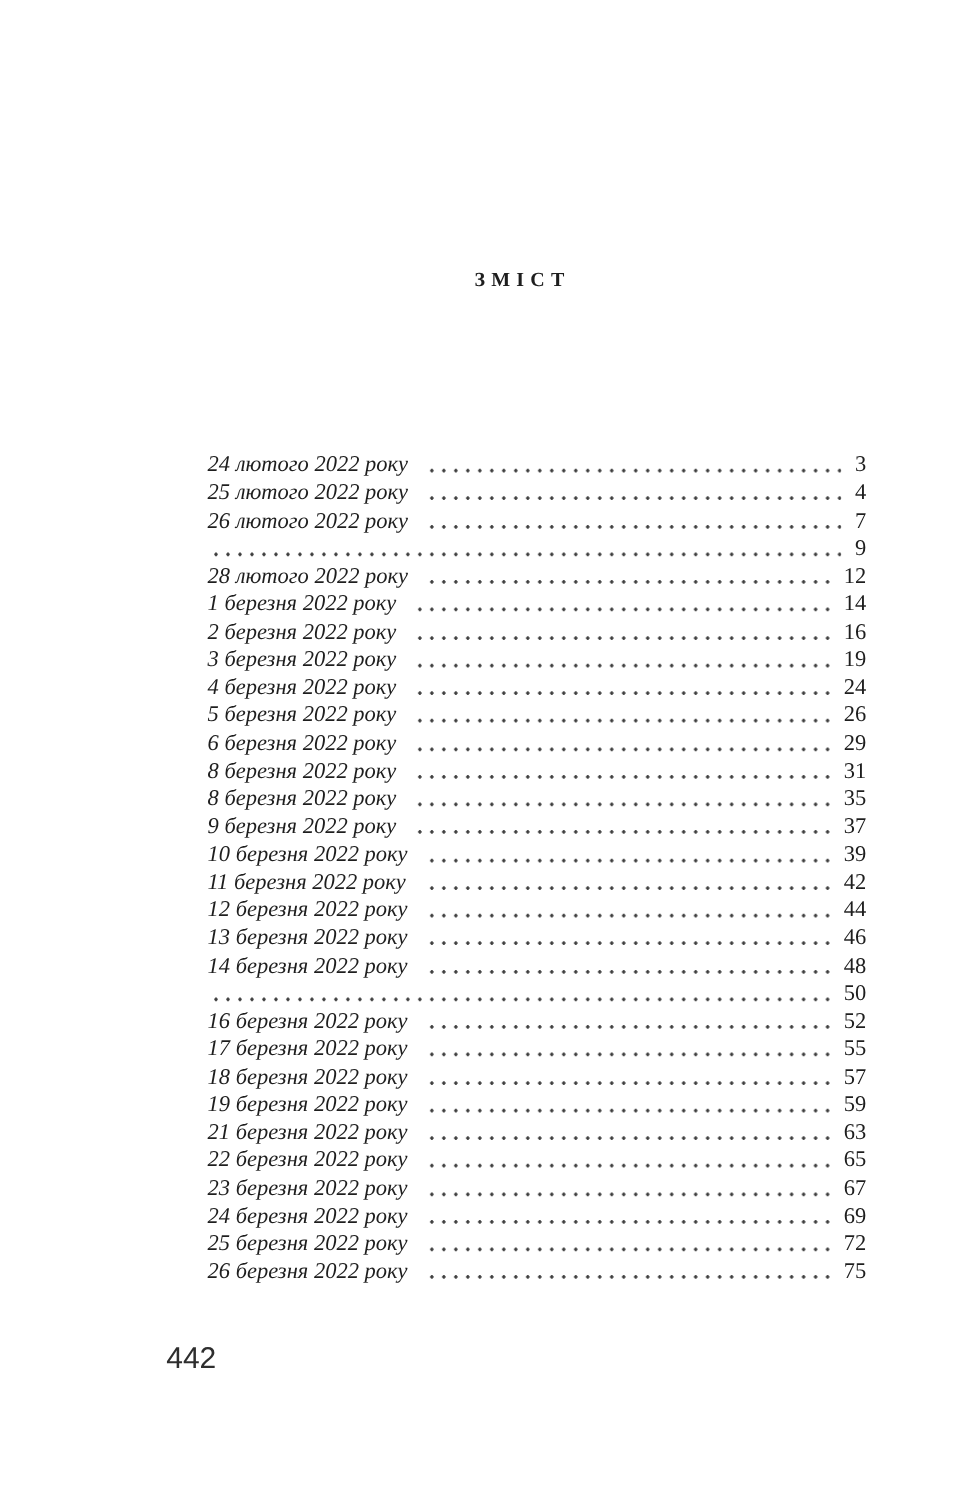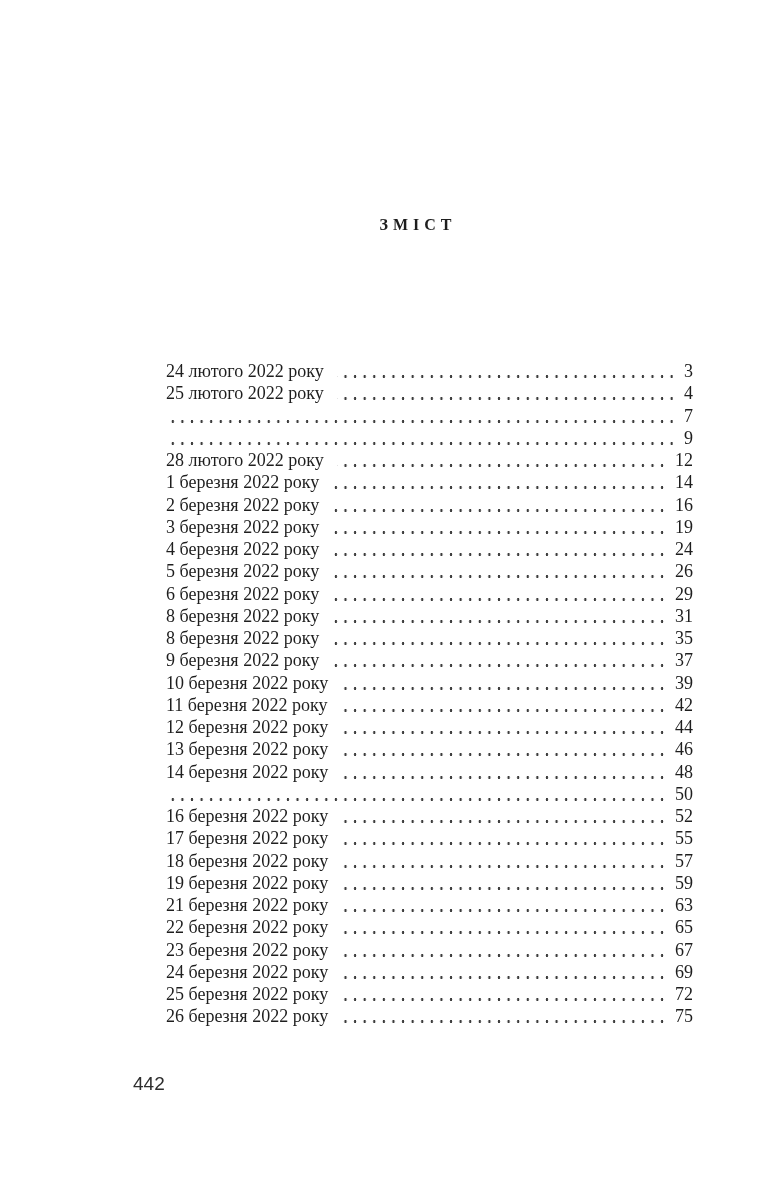--- a/index.html
+++ b/index.html
@@ -43,32 +43,33 @@
     
     background-image: radial-gradient(circle, var(--dot) 1.15px, rgba(0,0,0,0) 1.5px);
     background-size: 9.6px 3px;
     background-repeat: repeat-x;
     background-position: 2px calc(100% - 4.2px);
   }
   .toc-label {
     background: var(--bg);
     padding-right: 13px;
     white-space: nowrap;
+    font-style: italic;
   }
   .toc-page {
     margin-left: auto;
     background: var(--bg);
     padding-left: 11px;
     white-space: nowrap;
   }
   .folio {
     position: absolute;
     left: 133px; top: 1073px;
     font-family: "Liberation Sans", sans-serif;
-    font-size: 19px;
+    font-size: 24px;
     color: var(--folio);
   }
 </style>
 </head>
 <body>
 
 <div class="book-page">
   <h1 class="page-title">ЗМІСТ</h1>
 
   <ol class="toc" id="toc-list">
@@ -76,20 +77,21 @@
     <span class="toc-label">24 лютого 2022 року</span>
     <span class="toc-page">3</span>
   </li>
 
   <li class="toc-row">
     <span class="toc-label">25 лютого 2022 року</span>
     <span class="toc-page">4</span>
   </li>
 
   <li class="toc-row">
+    <span class="toc-label">26 лютого 2022 року</span>
     <span class="toc-page">7</span>
   </li>
 
   <li class="toc-row">
     <span class="toc-page">9</span>
   </li>
 
   <li class="toc-row">
     <span class="toc-label">28 лютого 2022 року</span>
     <span class="toc-page">12</span>

